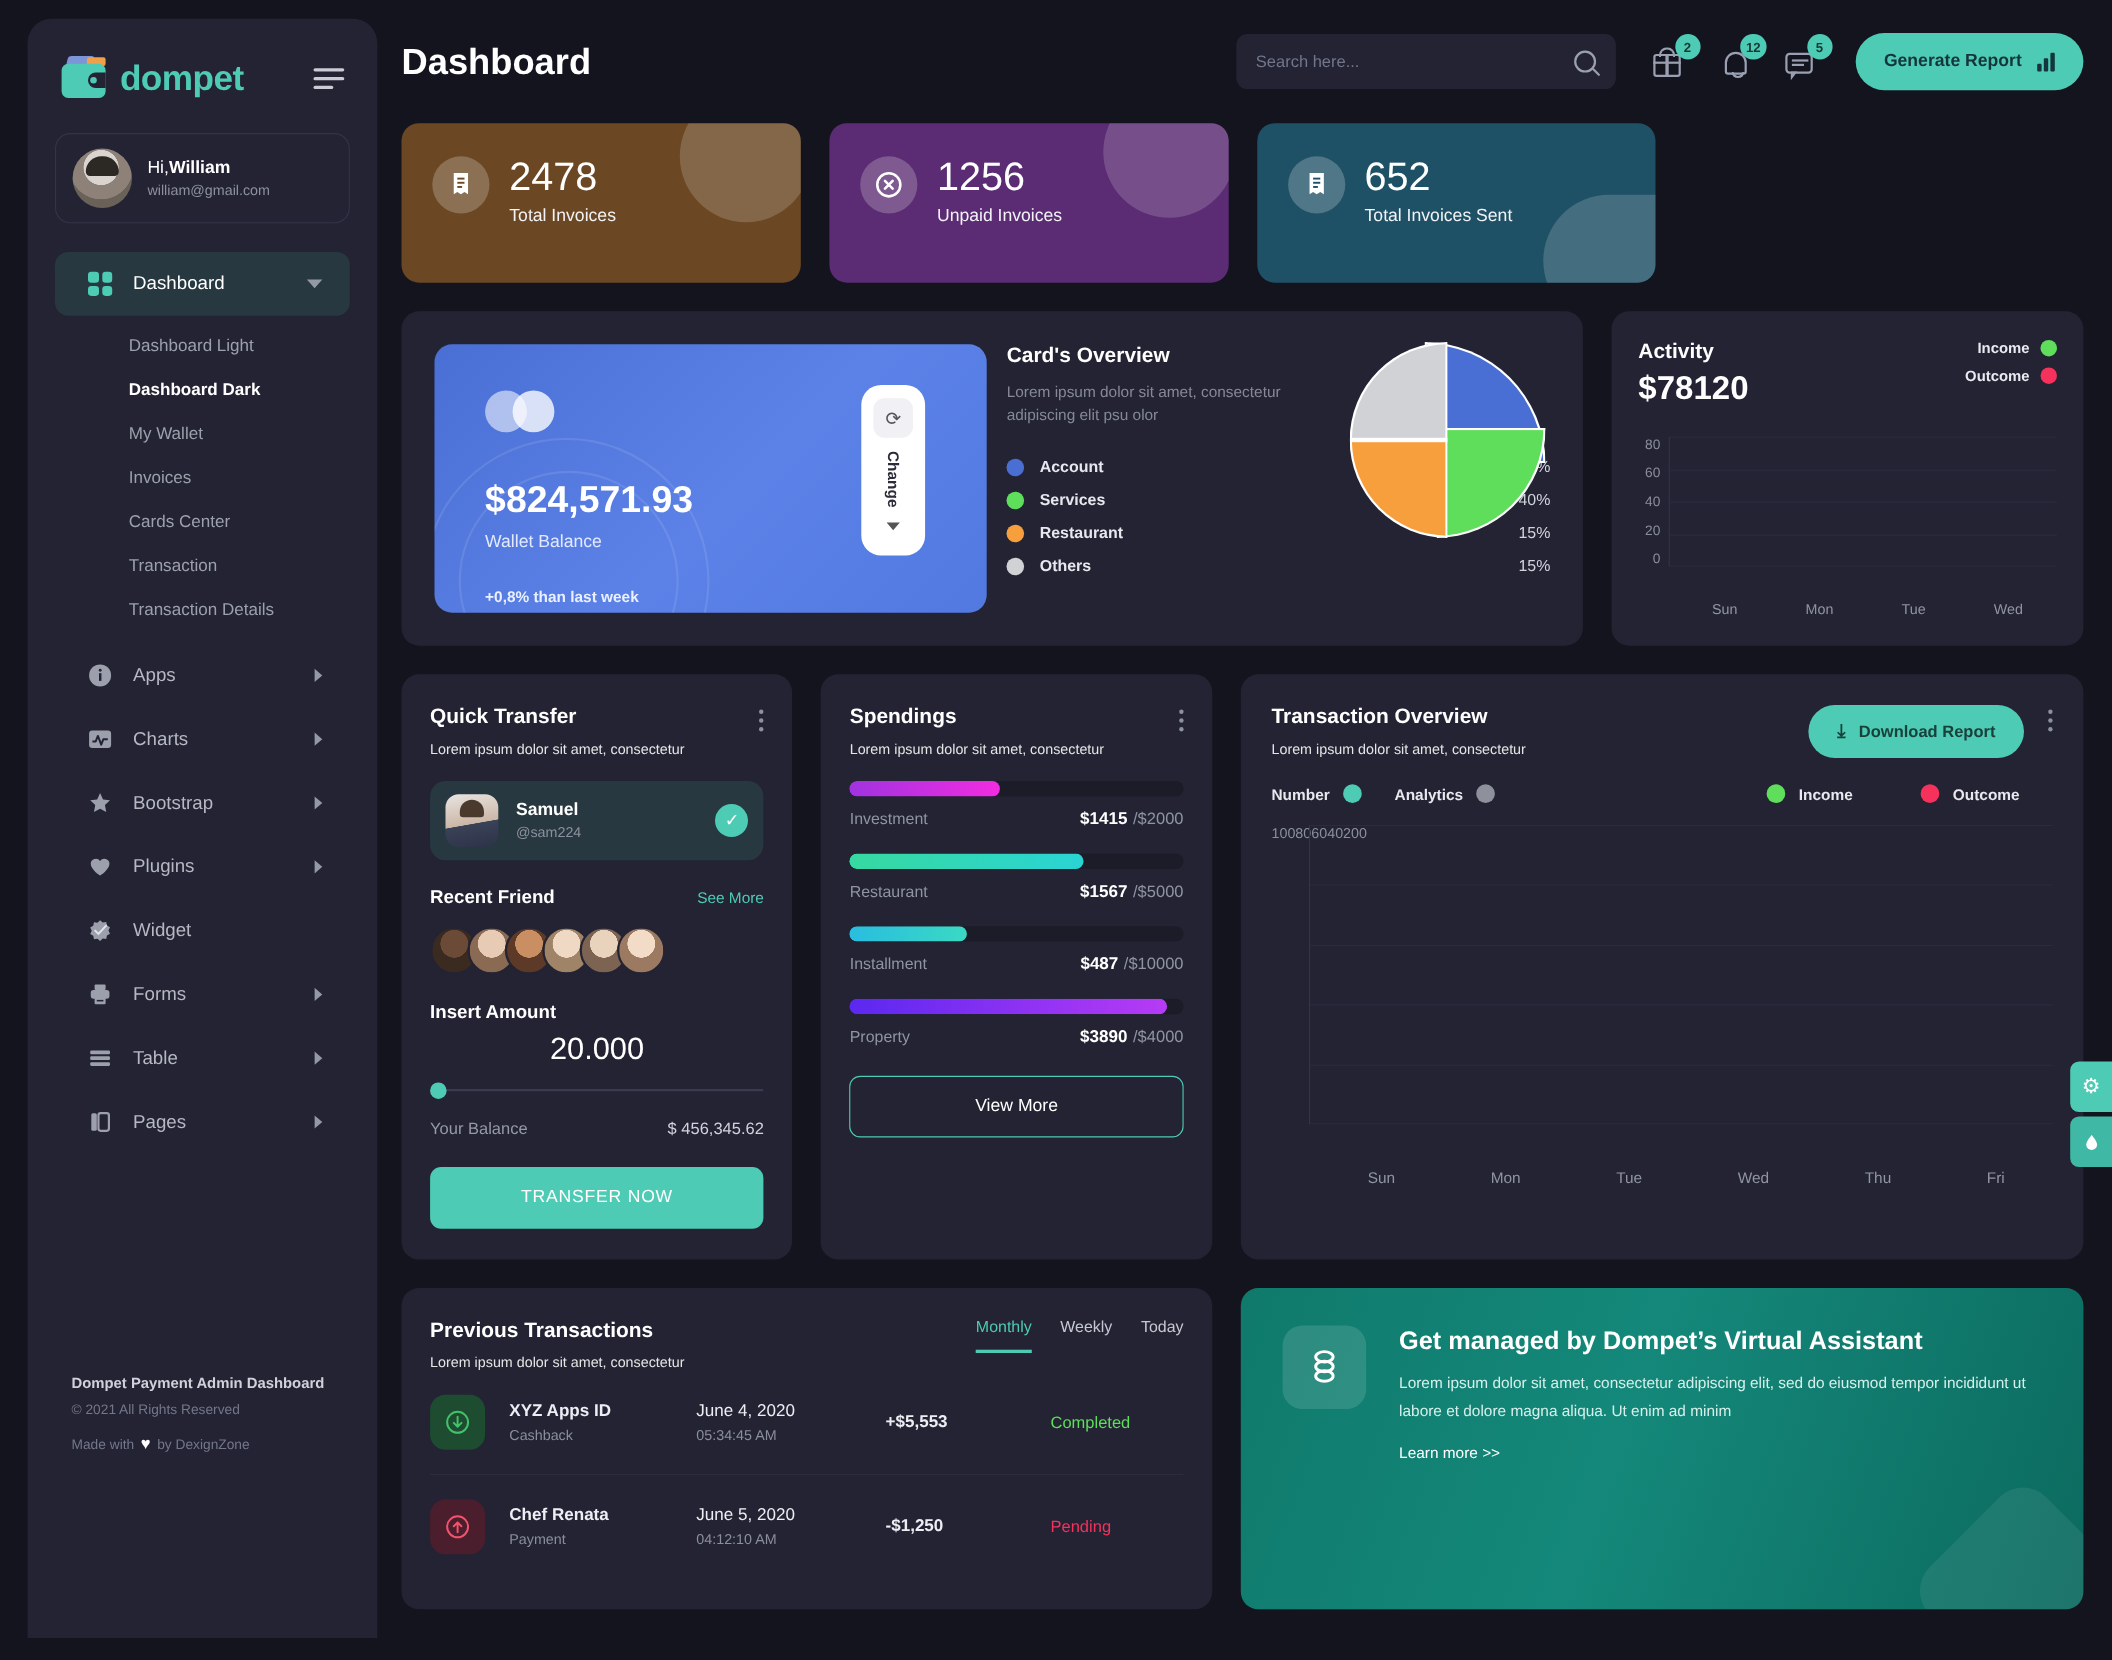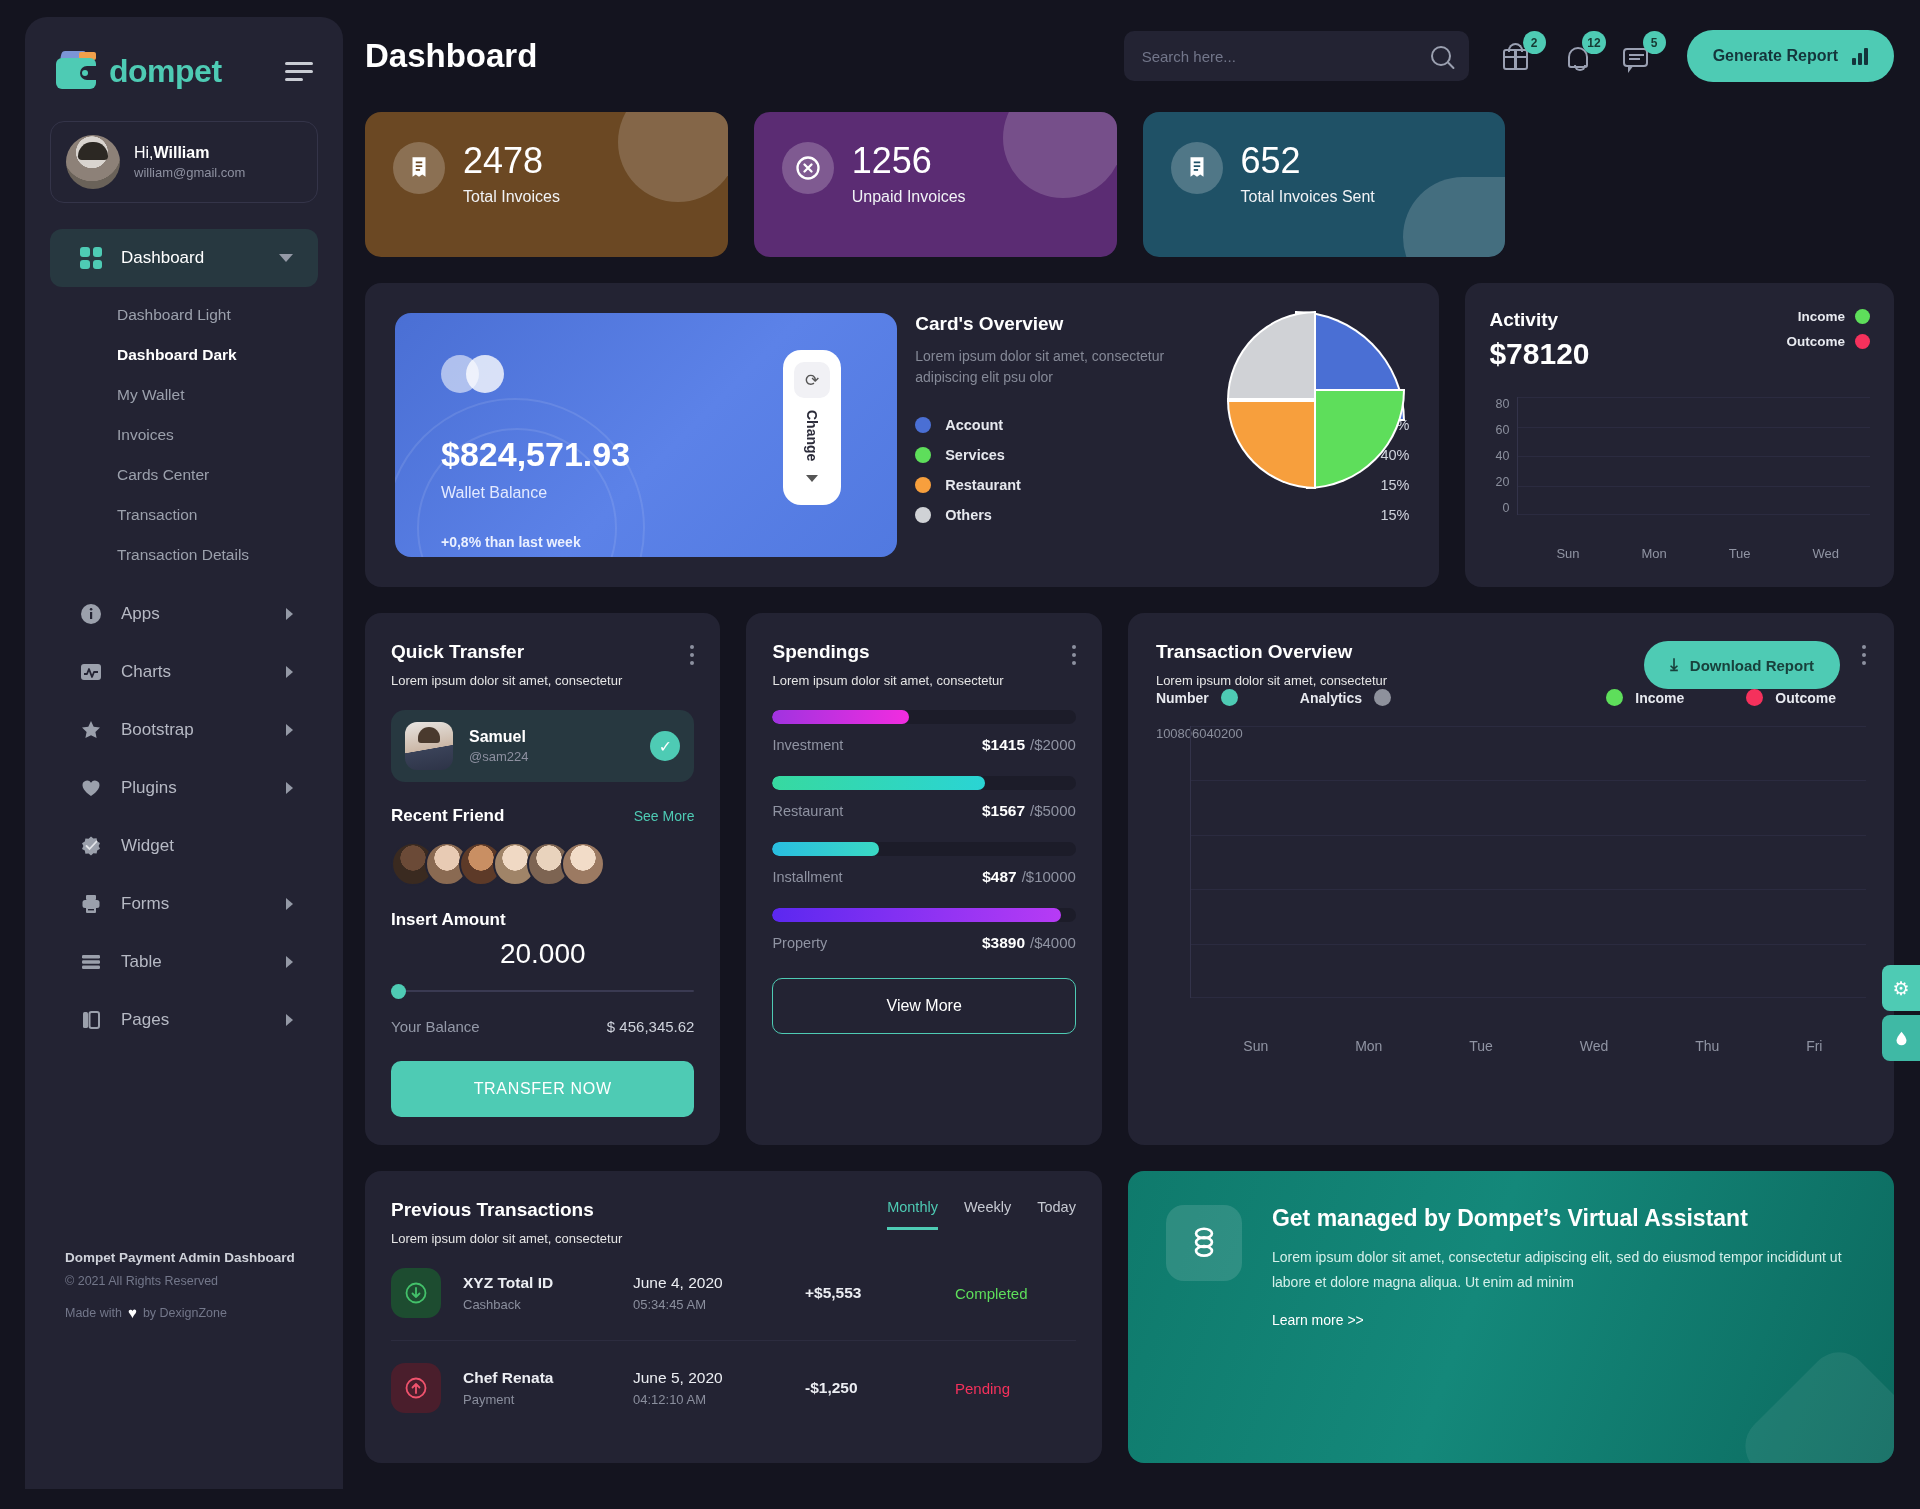--- a/index.html
+++ b/index.html
@@ -239,21 +239,21 @@
   .sp-fill { height:100%; border-radius:8px;}
   .sp-meta { display:flex; justify-content:space-between; align-items:baseline; margin-top:12px;}
   .sp-name { font-size:14.5px; color:#8f93a2;}
   .sp-val { font-size:15.5px; font-weight:700; color:#fff;}
   .sp-tot { font-size:15px; color:#8f93a2; margin-left:5px; font-weight:400;}
   .vm { margin-top:26px; width:100%; height:56px; border:1px solid #4ecbb4; border-radius:10px; background:transparent; color:#fff; font-size:16px; cursor:pointer; font-family:"Liberation Sans",sans-serif;}
 
   .to { padding: 28px 28px 22px; }
   .dl-btn { height:48px;background:#4ecbb4;border:0;border-radius:24px;color:#18413c;font-size:15px;font-weight:600;padding:0 26px;display:flex;align-items:center;gap:12px;cursor:pointer;font-family:"Liberation Sans",sans-serif;}
   .dl-ico { font-size:17px; }
-  .to-legs { display:flex; align-items:flex-start; gap:32px;}
+  .to-legs { display:flex; align-items:flex-start; margin-top:24px;}
   .to-lg { display:flex;align-items:center;gap:12px;font-size:14px;font-weight:700;color:#e7e9ef; margin-right:30px;}
   .to-lg i { width:17px;height:17px;border-radius:50%;display:block;}
   .to-right { margin-left:auto; display:flex; gap:32px;}
   .bigchart { margin-top: 20px; display:flex; height: 300px; }
   .bc-y { display:flex;justify-content:space-between;font-size:13px;color:#8b8f9d;width:34px;text-align:right;padding-right:10px; height:272px;}
   .bc-plot { flex:1; position:relative; height:272px; border-left:1px solid #33334a;}
   .bc-plot .gl { position:absolute;left:0;right:0;height:1px;background:#2b2b40;}
   .bc-bars { position:absolute; inset:0; display:flex; align-items:flex-end; justify-content:space-around; }
   .bc-grp { display:flex; align-items:flex-end; gap:9px;}
   .bc-bar { width:27px; border-radius:4px 4px 0 0;}
@@ -850,21 +850,21 @@
           </div>
         </div>
         <div class="tr-row">
           <span class="tr-ico" style="background:#1d4c30;color:#43c16a">
             <svg width="24" height="24" viewBox="0 0 24 24">
                 <circle cx="12" cy="12" r="9.5" fill="none" stroke="#43c16a" stroke-width="1.8"></circle>
                 <path d="M12 7v9M8.5 12.5L12 16l3.5-3.5" stroke="#43c16a" stroke-width="1.8" fill="none" stroke-linecap="round" stroke-linejoin="round"></path>
               </svg>
           </span>
           <div style="min-width:148px">
-            <div class="tr-n">XYZ Total ID</div>
+            <div class="tr-n">XYZ Apps ID</div>
             <div class="tr-s">Cashback</div>
           </div>
           <div style="min-width:150px">
             <div class="tr-n" style="font-weight:400">June 4, 2020</div>
             <div class="tr-s">05:34:45 AM</div>
           </div>
           <div class="tr-c tr-n" style="font-weight:700">+$5,553</div>
           <div class="tr-c" style="color:#5ede5b;font-size:15px">Completed</div>
         </div>
         <div class="tr-row" style="border-bottom:0">

